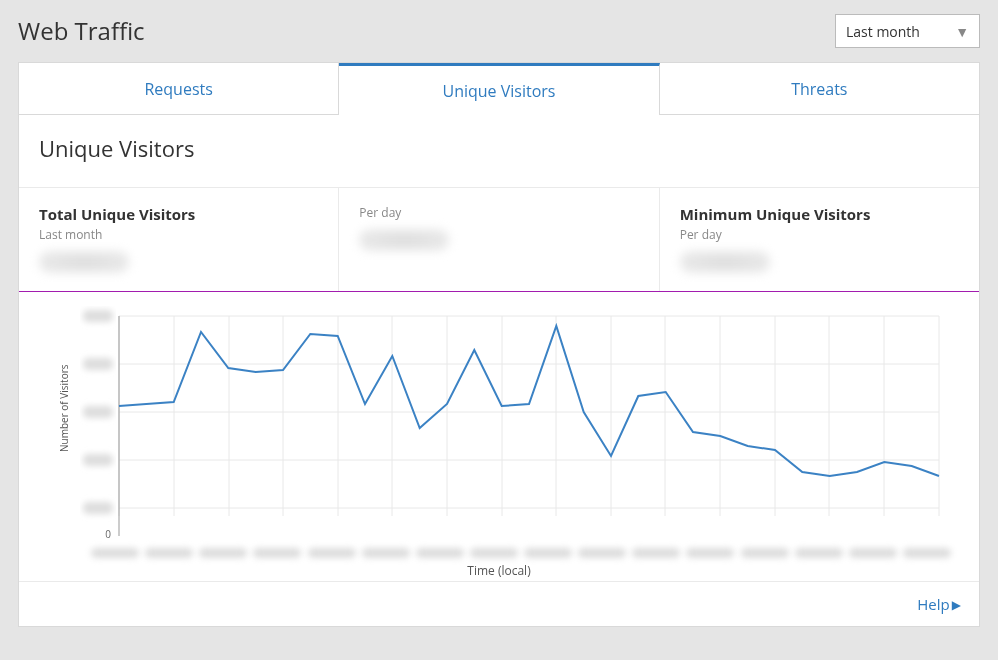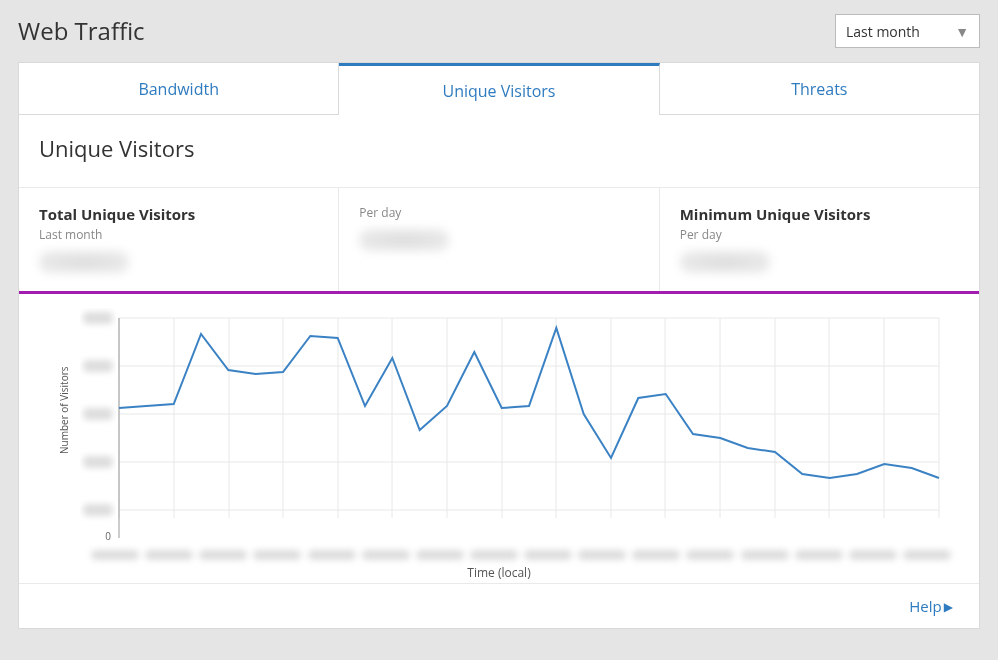--- a/index.html
+++ b/index.html
@@ -69,21 +69,21 @@
   padding: 18px 20px 8px 20px;
 }
 .section-title {
   font-size: 22px;
   font-weight: 400;
   color: #333;
 }
 .stats-row {
   display: flex;
   border-top: 1px solid #eaeaea;
-  border-bottom: 3px solid #a21caf;
+  border-bottom: 1px solid #a21caf;
   margin-top: 16px;
 }
 .stat {
   flex: 1;
   padding: 16px 20px 18px 20px;
   border-right: 1px solid #eaeaea;
 }
 .stat:last-child { border-right: none; }
 .stat-title {
   font-size: 15px;
@@ -141,21 +141,21 @@
   height: 10px;
   background: #ddd;
   filter: blur(3px);
   border-radius: 5px;
 }
 .help-row {
   border-top: 1px solid #eaeaea;
   display: flex;
   justify-content: flex-end;
   align-items: center;
-  padding: 12px 26px;
+  padding: 12px 18px;
 }
 .help-link {
   color: #2f7bbf;
   font-size: 15px;
   cursor: pointer;
   display: flex;
   align-items: center;
   gap: 2px;
 }
 .help-link .caret2 { font-size: 12px; }
@@ -168,21 +168,21 @@
     <div class="page-title">Web Traffic</div>
     <div class="select">
       <span>Last month</span>
       <span class="caret">▼</span>
     </div>
   </div>
 
   <div class="panel">
     <div class="tabs">
       <div class="tab">
-          <span>Bandwidth</span>
+          <span>Requests</span>
         </div>
       <div class="tab active">
           <span>Unique Visitors</span>
         </div>
       <div class="tab">
           <span>Threats</span>
         </div>
     </div>
 
     <div class="tab-content">

